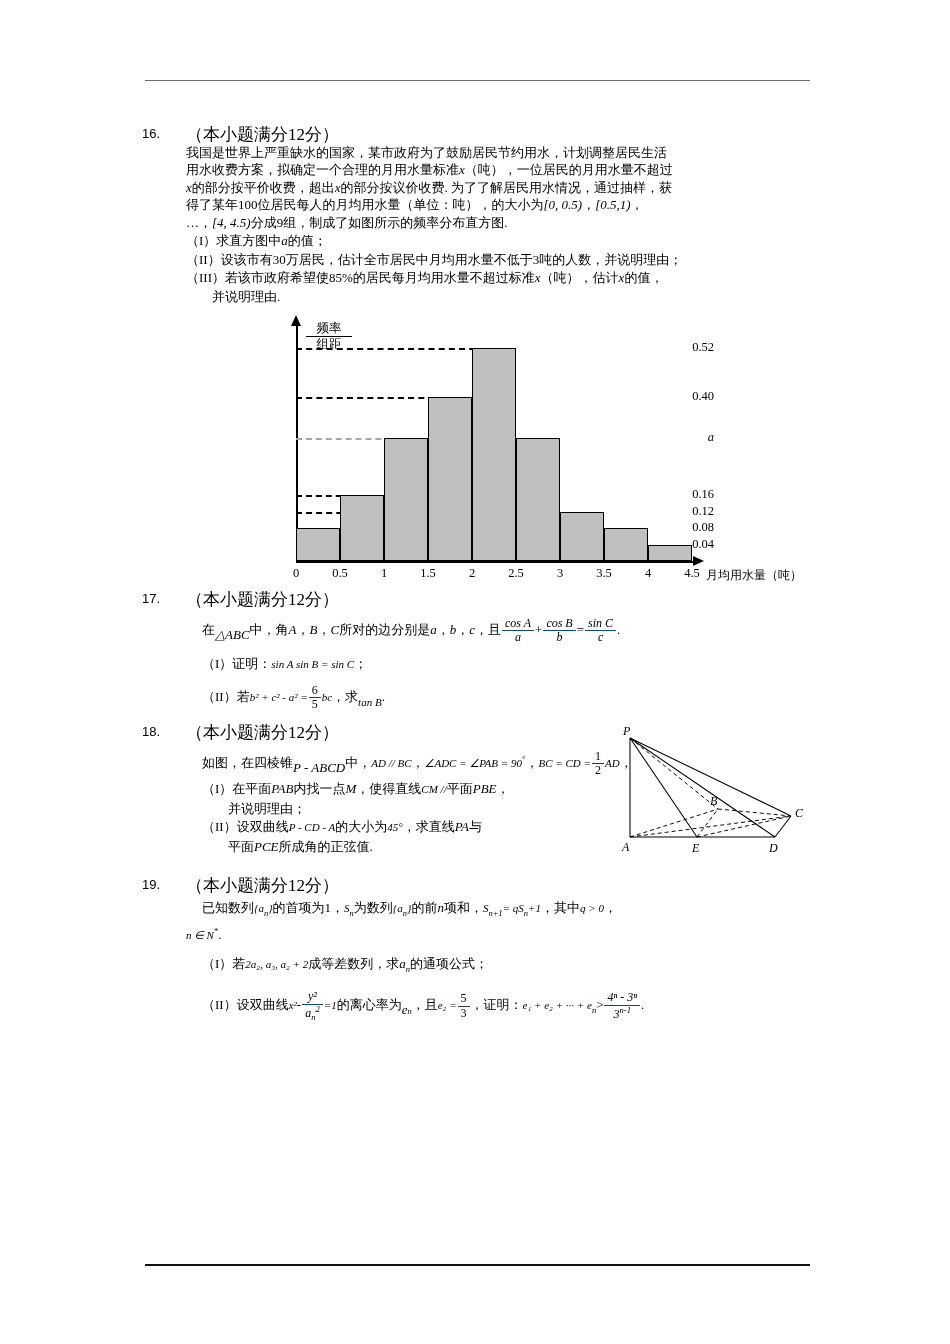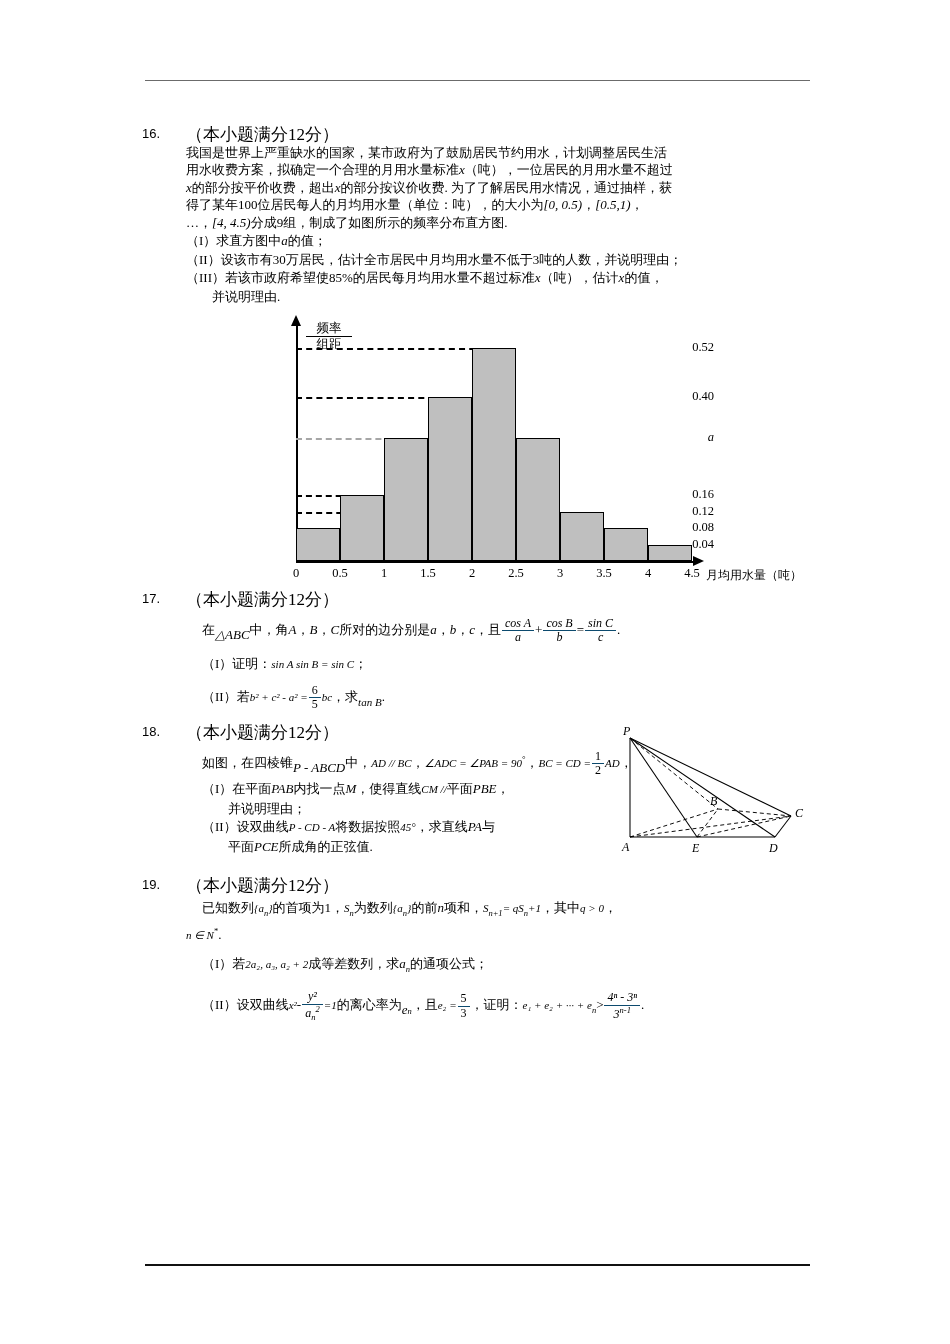--- a/index.html
+++ b/index.html
@@ -197,21 +197,21 @@
           <span>如图，在四棱锥</span><span class="it low">P - ABCD</span><span>中，</span><span class="it sm">AD // BC</span><span>，</span><span class="it sm">∠ADC = ∠PAB = 90</span><span class="deg">°</span><span>，</span><span class="it sm">BC = CD =</span><span class="frac"><span class="num">1</span><span class="den">2</span></span><span class="it sm">AD</span><span>，</span>
         </div>
 
 
         <div class="sub" style="padding-left:16px;margin-top:2px;">
           <span>（I）在平面</span><i>PAB</i><span>内找一点</span><i>M</i><span>，使得直线</span><span class="it sm">CM //</span><span>平面</span><i>PBE</i><span>，</span>
         </div>
         <div class="sub sub-ind" style="padding-left:42px;">并说明理由；</div>
 
         <div class="sub" style="padding-left:16px;">
-          <span>（II）设双曲线</span><span class="it sm">P - CD - A</span><span>将数据按照</span><span class="it sm">45°</span><span>，求直线</span><i>PA</i><span>与</span>
+          <span>（II）设双曲线</span><span class="it sm">P - CD - A</span><span>的大小为</span><span class="it sm">45°</span><span>，求直线</span><i>PA</i><span>与</span>
         </div>
         <div class="sub" style="padding-left:42px;">
           <span>平面</span><i>PCE</i><span>所成角的正弦值.</span>
         </div>
 
         <div class="figure">
           <svg width="215" height="145" viewBox="0 0 215 145">
 
             <g stroke="#000" fill="none" stroke-width="1.05">
               <line x1="25" y1="14" x2="25" y2="113"></line>

